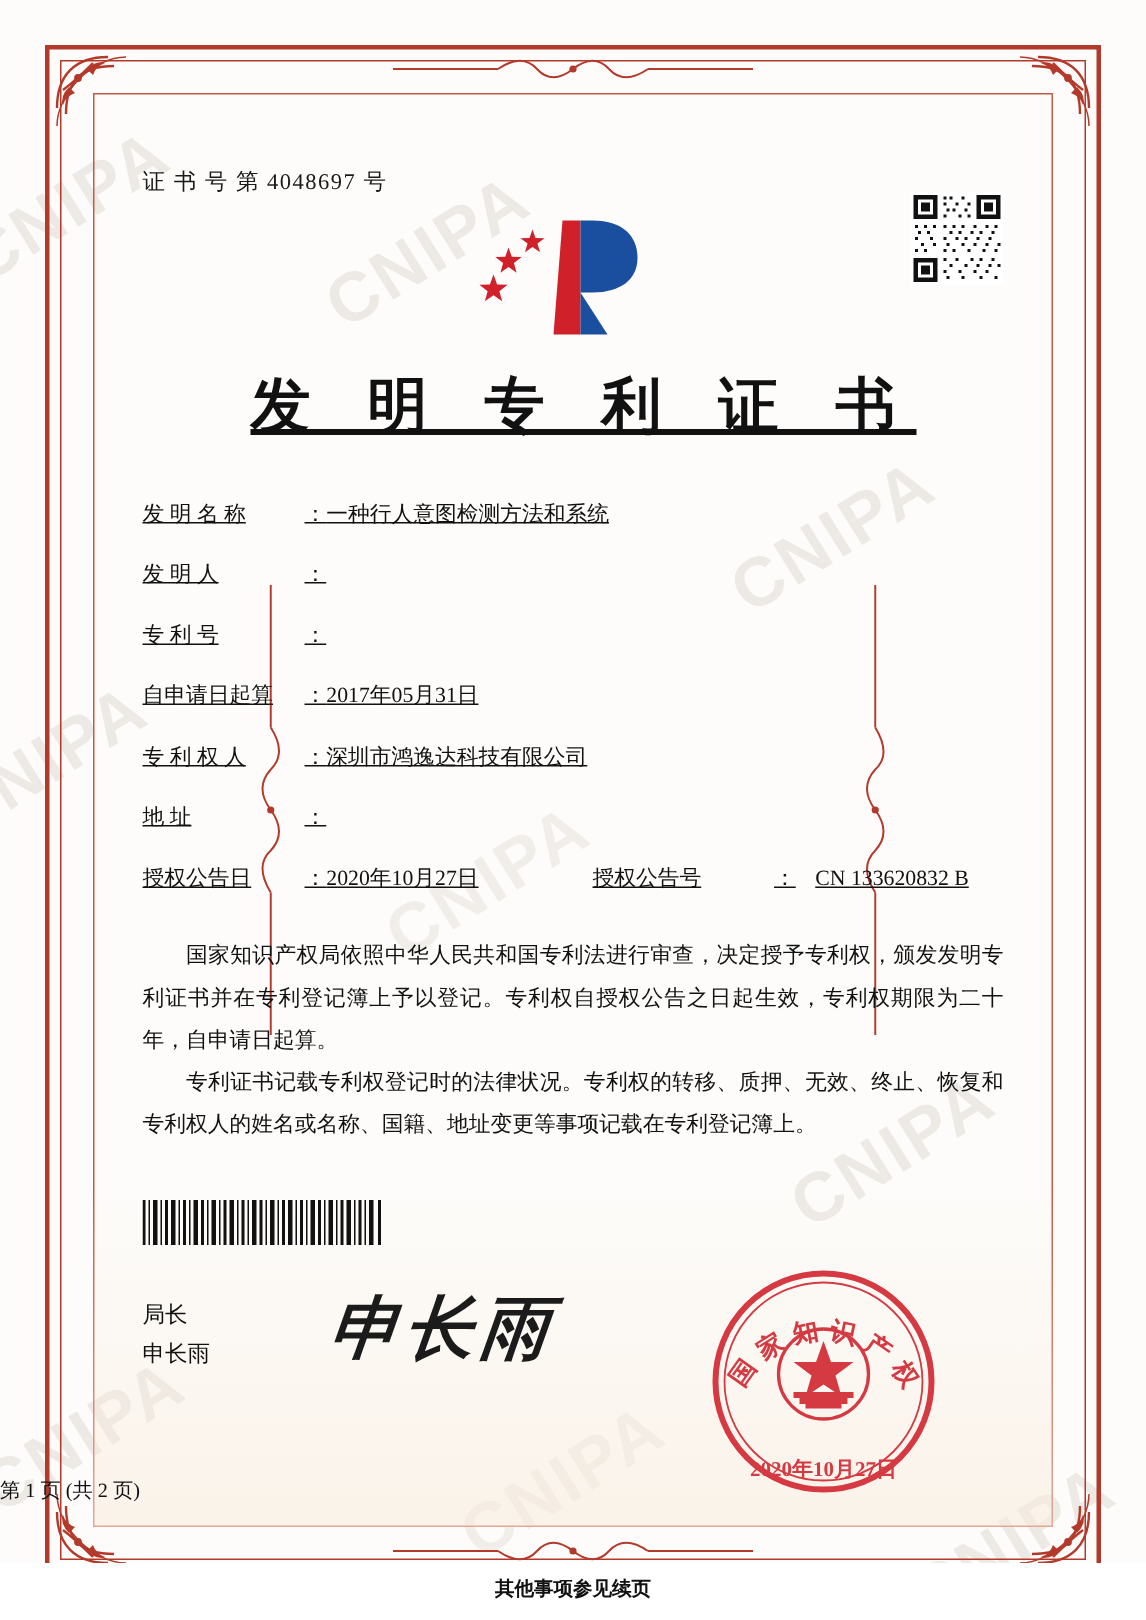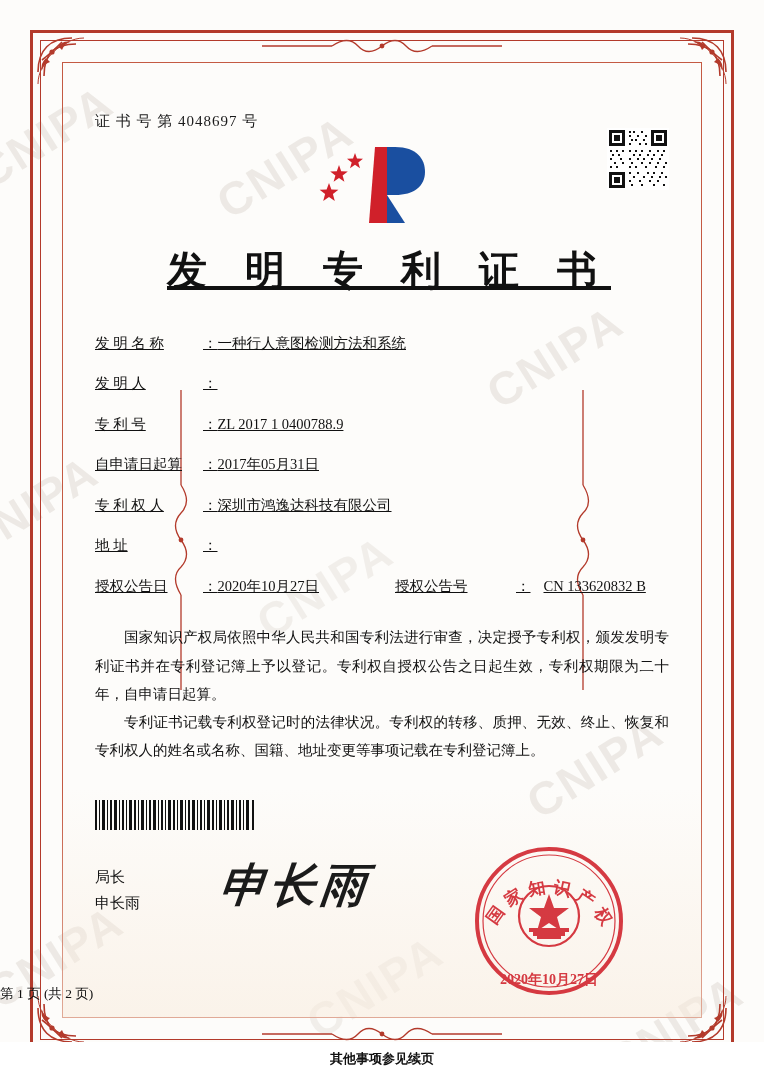--- a/index.html
+++ b/index.html
@@ -491,21 +491,20 @@
       </div>
 
       <div class="field-row">
         <div class="f-label">发 明 人</div>
         <div class="f-colon">：</div>
       </div>
 
       <div class="field-row">
         <div class="f-label">专 利 号</div>
         <div class="f-colon">：</div>
-        <div class="f-value">ZL 2017 1 0400788.9</div>
       </div>
 
       <div class="field-row">
         <div class="f-label">自申请日起算</div>
         <div class="f-colon">：</div>
         <div class="f-value">2017年05月31日</div>
       </div>
 
       <div class="field-row">
         <div class="f-label">专 利 权 人</div>

